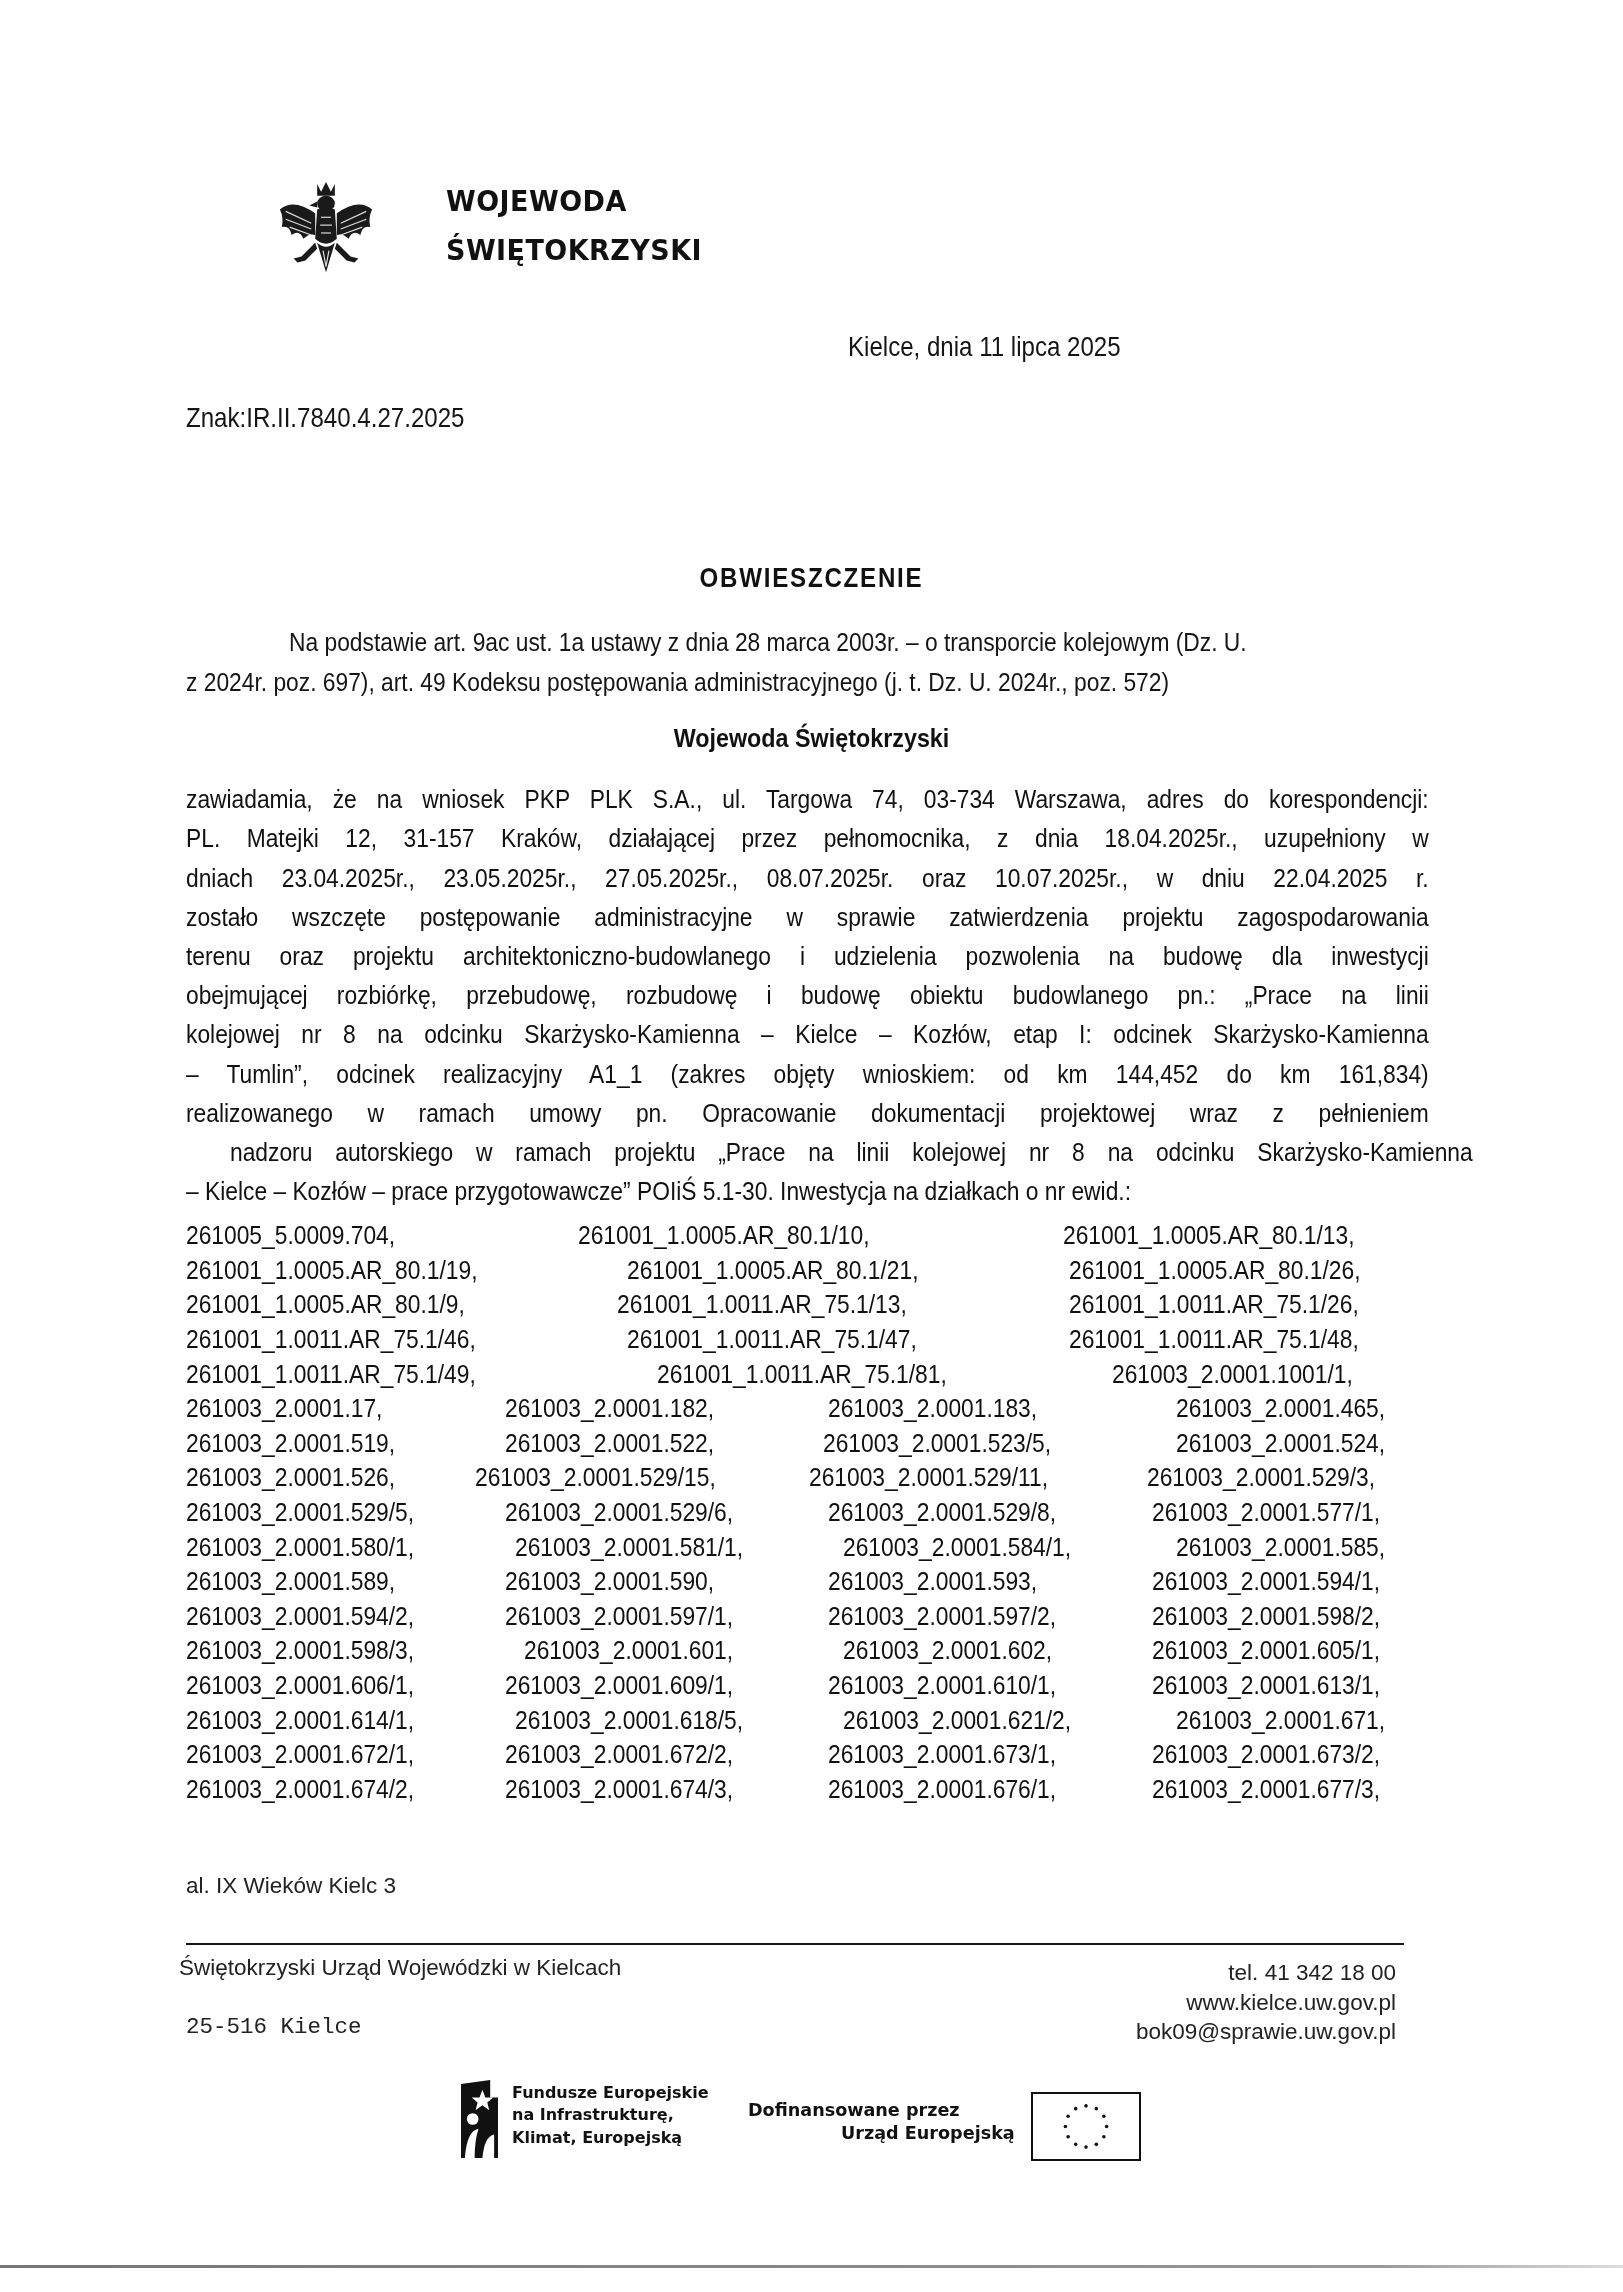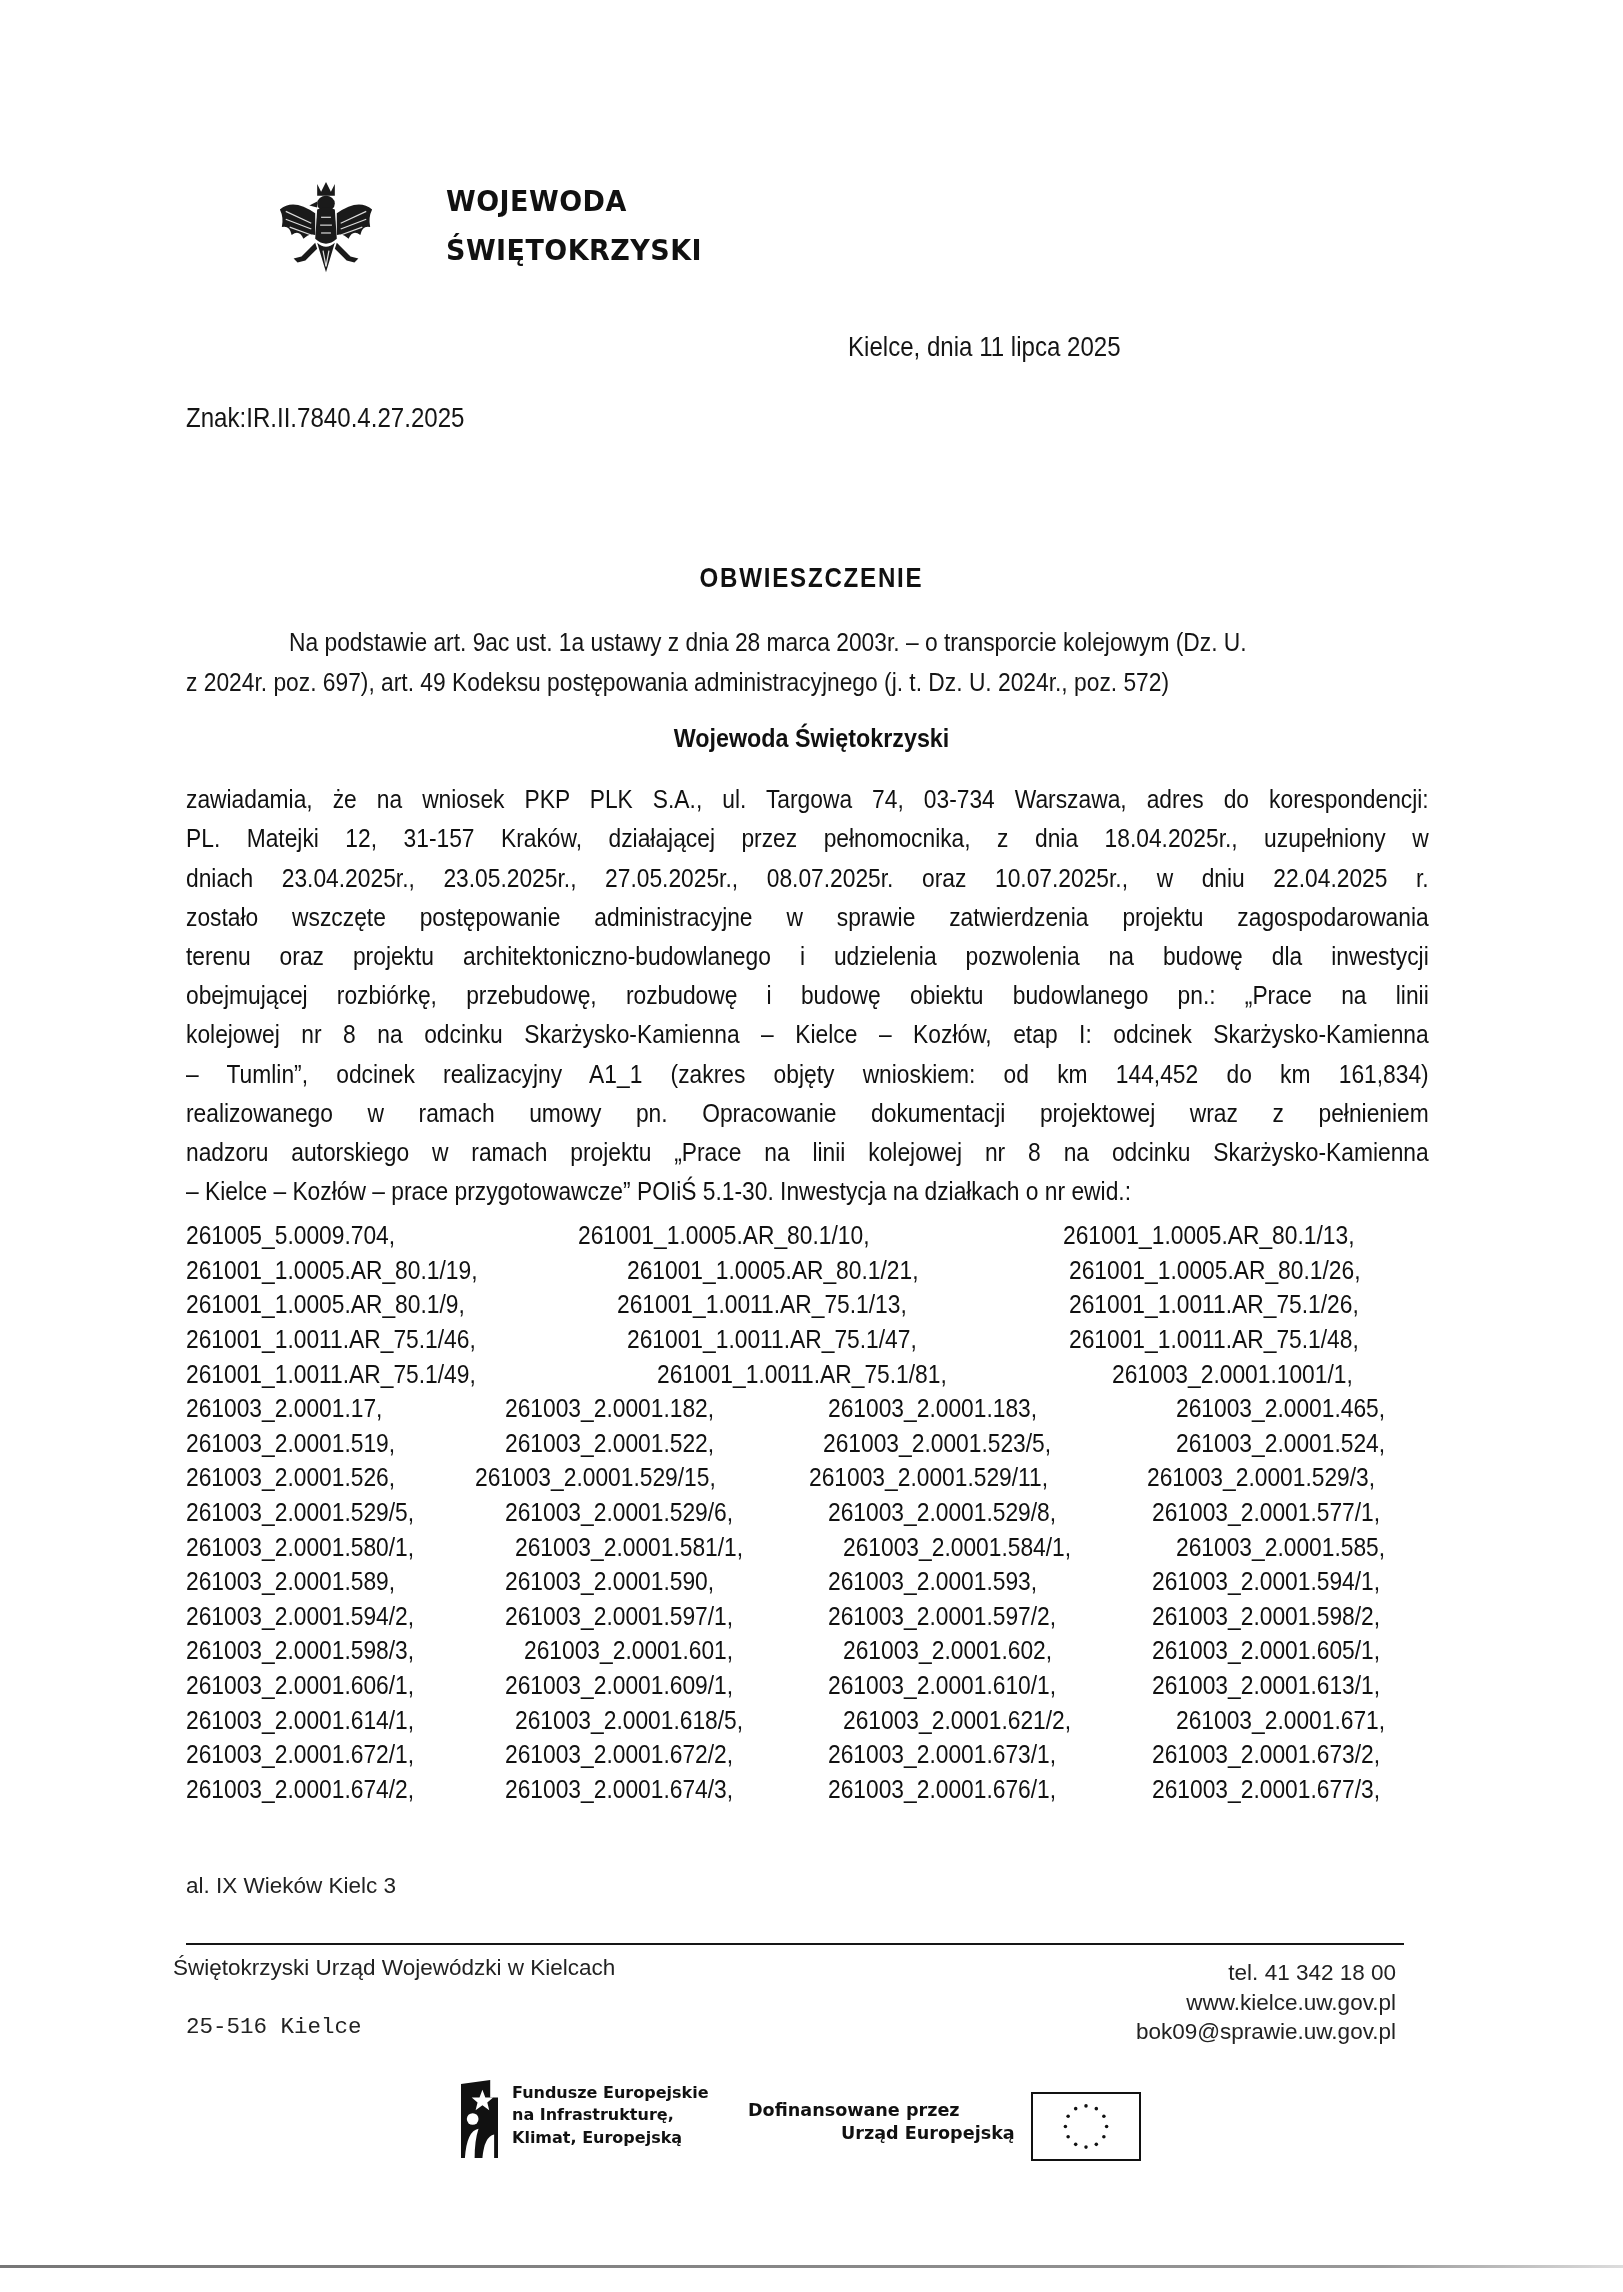--- a/index.html
+++ b/index.html
@@ -110,21 +110,21 @@
 <div id="body-lines">
     <div class="abs line just" style="top: 784px;"><span class="just-inner">zawiadamia, że na wniosek PKP PLK S.A., ul. Targowa 74, 03-734 Warszawa, adres do korespondencji:</span></div>
     <div class="abs line just" style="top: 823px;"><span class="just-inner">PL. Matejki 12, 31-157 Kraków, działającej przez pełnomocnika, z dnia 18.04.2025r., uzupełniony w</span></div>
     <div class="abs line just" style="top: 863px;"><span class="just-inner">dniach 23.04.2025r., 23.05.2025r., 27.05.2025r., 08.07.2025r. oraz 10.07.2025r., w dniu 22.04.2025 r.</span></div>
     <div class="abs line just" style="top: 902px;"><span class="just-inner">zostało wszczęte postępowanie administracyjne w sprawie zatwierdzenia projektu zagospodarowania</span></div>
     <div class="abs line just" style="top: 941px;"><span class="just-inner">terenu oraz projektu architektoniczno-budowlanego i udzielenia pozwolenia na budowę dla inwestycji</span></div>
     <div class="abs line just" style="top: 980px;"><span class="just-inner">obejmującej rozbiórkę, przebudowę, rozbudowę i budowę obiektu budowlanego pn.: „Prace na linii</span></div>
     <div class="abs line just" style="top: 1019px;"><span class="just-inner">kolejowej nr 8 na odcinku Skarżysko-Kamienna – Kielce – Kozłów, etap I: odcinek Skarżysko-Kamienna</span></div>
     <div class="abs line just" style="top: 1059px;"><span class="just-inner">– Tumlin”, odcinek realizacyjny A1_1 (zakres objęty wnioskiem: od km 144,452 do km 161,834)</span></div>
     <div class="abs line just" style="top: 1098px;"><span class="just-inner">realizowanego w ramach umowy pn. Opracowanie dokumentacji projektowej wraz z pełnieniem</span></div>
-    <div class="abs line just" style="top: 1137px;"><span class="just-inner">nadzoru autorskiego w ramach projektu „Prace na linii kolejowej nr 8 na odcinku Skarżysko-Kamienna</span></div>
+    <div class="abs line just" style="top: 1137px; margin-left: 44px;"><span class="just-inner">nadzoru autorskiego w ramach projektu „Prace na linii kolejowej nr 8 na odcinku Skarżysko-Kamienna</span></div>
     <div class="abs line just" style="top: 1176px;"><span class="just-inner" style="text-align-last: left;">– Kielce – Kozłów – prace przygotowawcze” POIiŚ 5.1-30. Inwestycja na działkach o nr ewid.:</span></div>
   </div>
 
 <div id="parcels">
     <div class="abs parcel" style="left: 186px; top: 1220px;">261005_5.0009.704,</div>
     <div class="abs parcel" style="left: 578px; top: 1220px;">261001_1.0005.AR_80.1/10,</div>
     <div class="abs parcel" style="left: 1063px; top: 1220px;">261001_1.0005.AR_80.1/13,</div>
     <div class="abs parcel" style="left: 186px; top: 1255px;">261001_1.0005.AR_80.1/19,</div>
     <div class="abs parcel" style="left: 627px; top: 1255px;">261001_1.0005.AR_80.1/21,</div>
     <div class="abs parcel" style="left: 1069px; top: 1255px;">261001_1.0005.AR_80.1/26,</div>
@@ -181,21 +181,21 @@
     <div class="abs parcel" style="left: 505px; top: 1739px;">261003_2.0001.672/2,</div>
     <div class="abs parcel" style="left: 828px; top: 1739px;">261003_2.0001.673/1,</div>
     <div class="abs parcel" style="left: 1152px; top: 1739px;">261003_2.0001.673/2,</div>
     <div class="abs parcel" style="left: 186px; top: 1774px;">261003_2.0001.674/2,</div>
     <div class="abs parcel" style="left: 505px; top: 1774px;">261003_2.0001.674/3,</div>
     <div class="abs parcel" style="left: 828px; top: 1774px;">261003_2.0001.676/1,</div>
     <div class="abs parcel" style="left: 1152px; top: 1774px;">261003_2.0001.677/3,</div>
   </div>
 
 <div id="footer-rule" class="abs"></div>
-<div class="abs foot" style="left:173px; top:1955px;">Świętokrzyski Urząd Wojewódzki w Kielcach</div>
+<div class="abs foot" style="left:179px; top:1955px;">Świętokrzyski Urząd Wojewódzki w Kielcach</div>
 <div class="abs foot" style="left:186px; top:1873px;">al. IX Wieków Kielc 3</div>
 <div class="abs foot" style="left:186px; top:2014px;font-family:Liberation Mono, monospace;">25-516 Kielce</div>
 
 <div class="abs foot foot-right" style="top:1960px;">tel. 41 342 18 00</div>
 <div class="abs foot foot-right" style="top:1990px;">www.kielce.uw.gov.pl</div>
 <div class="abs foot foot-right" style="top:2019px;">bok09@sprawie.uw.gov.pl</div>
 
 <div id="fe-logo" class="abs">
   <svg width="37" height="78" viewBox="0 0 38 80">
     <path d="M0 4 L30 0 L30 18 L38 18 L38 80 L0 80 Z" fill="#111"></path>

